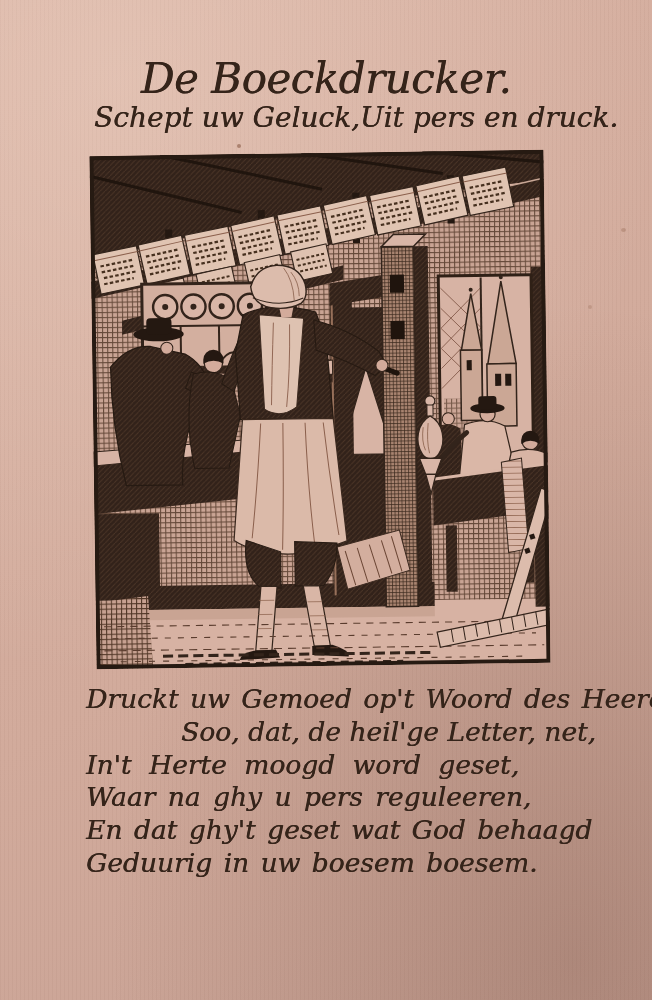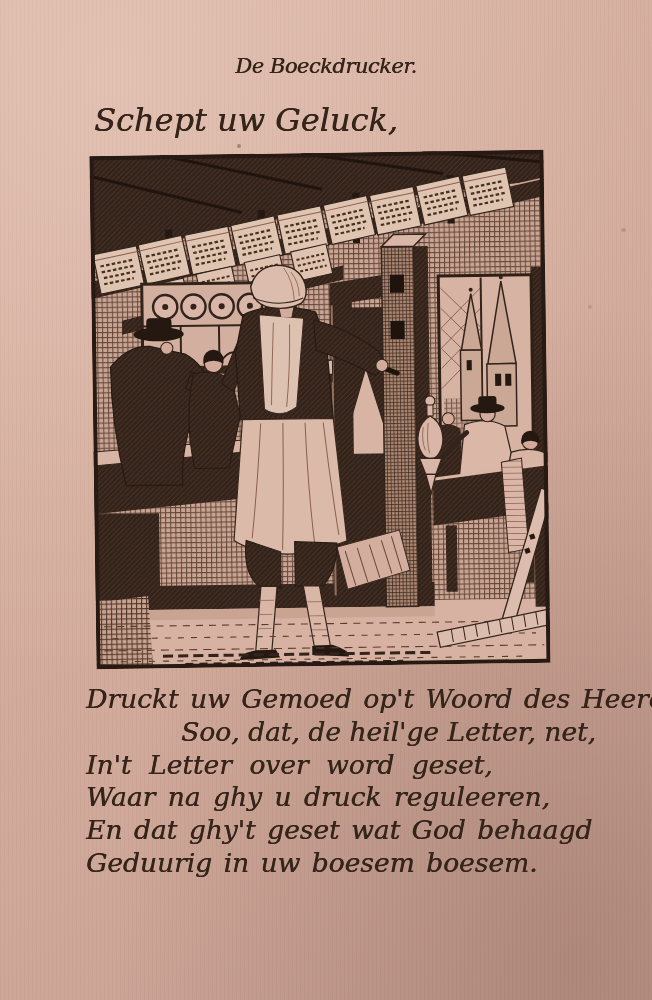--- a/index.html
+++ b/index.html
@@ -12,28 +12,28 @@
     color:var(--ink,#35241a);
     background:
       radial-gradient(140% 100% at 18% 8%, rgba(255,236,222,0.28), rgba(0,0,0,0) 60%),
       radial-gradient(130% 120% at 88% 96%, rgba(70,35,22,0.20), rgba(0,0,0,0) 55%),
       repeating-linear-gradient(90deg, rgba(110,70,55,0.05) 0 1px, rgba(0,0,0,0) 1px 4px),
       linear-gradient(150deg,#d9b3a4 0%,#d2ab9c 55%,#c6a093 100%);
     font-style:italic;
   }
   .title{
     position:absolute;top:54px;left:0;width:100%;
-    text-align:center;font-size:21px;letter-spacing:-0.5px;
+    text-align:center;font-size:42px;letter-spacing:-0.5px;
     text-shadow:0.4px 0 0 currentColor;
     margin:0;font-weight:normal;
   }
   .subtitle{
     position:absolute;top:101px;left:94px;width:452px;
     display:flex;justify-content:space-between;
-    font-size:32px;text-shadow:0.4px 0 0 currentColor;white-space:nowrap;
+    font-size:28px;text-shadow:0.4px 0 0 currentColor;white-space:nowrap;
   }
   .engraving{
     position:absolute;left:93px;top:153px;width:454px;height:513px;
     margin:0;transform:rotate(-0.8deg);
   }
   .engraving svg{display:block;width:100%;height:100%;}
   .verse{
     position:absolute;left:86px;top:683px;width:510px;
     font-size:26.5px;line-height:32.8px;white-space:nowrap;
     text-shadow:0.4px 0 0 currentColor;
@@ -52,20 +52,21 @@
 </style>
 </head>
 <body>
 
 <div class="page">
 
   <h1 class="title">De Boeckdrucker.</h1>
 
   <div class="subtitle">
     <span>Schept uw Geluck,</span>
+    <span>Uit pers en druck.</span>
   </div>
 
   <span class="speck s1"></span>
   <span class="speck s2"></span>
   <span class="speck s3"></span>
 
   <figure class="engraving" role="img" aria-label="Copper engraving of a 17th-century book printer's workshop: a pressman seen from behind pulls the bar of a tall wooden printing press, compositors work beside a bullseye-pane window at left, helpers stand at a bench before an open window with church spires at right, and freshly printed sheets hang drying from rails overhead.">
     <svg viewBox="0 0 450 510" preserveAspectRatio="none">
       <defs>
         <pattern id="pDark" width="5" height="5" patternUnits="userSpaceOnUse">
@@ -286,19 +287,19 @@
         <path d="M352 475 L354 488 M364 473 L366 486 M376 470 L378 483 M388 468 L390 481 M400 466 L402 479 M412 464 L414 477 M424 461 L426 474 M436 459 L438 472" stroke="#33241b" stroke-width="1"></path>
       </g>
 
       <rect x="2" y="2" width="446" height="506" fill="none" stroke="#261a12" stroke-width="4"></rect>
     </svg>
   </figure>
 
   <div class="verse">
     <p class="vl0">Druckt uw Gemoed op't Woord des Heeren,</p>
     <p class="vl1">Soo, dat, de heil'ge Letter, net,</p>
-    <p class="vl2">In't Letter over word geset,</p>
-    <p class="vl3">Waar na ghy u druck reguleeren,</p>
+    <p class="vl2">In't Herte moogd word geset,</p>
+    <p class="vl3">Waar na ghy u pers reguleeren,</p>
     <p class="vl4">En dat ghy't geset wat God behaagd</p>
     <p class="vl5">Geduurig in uw boesem boesem.</p>
   </div>
 
 </div>
 
 </body></html>

